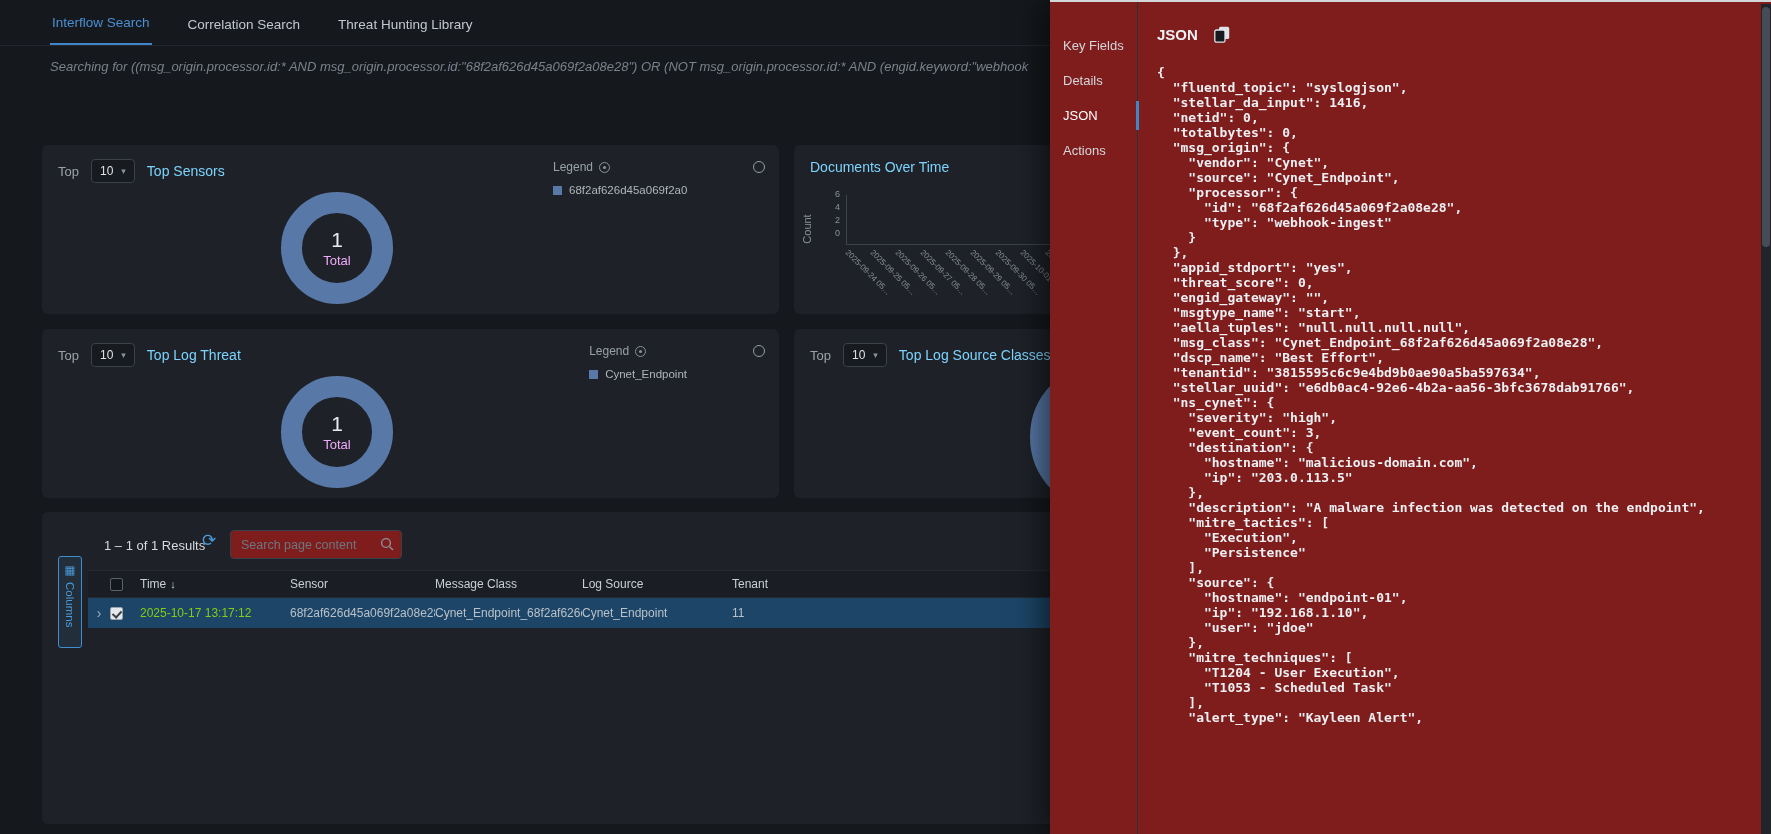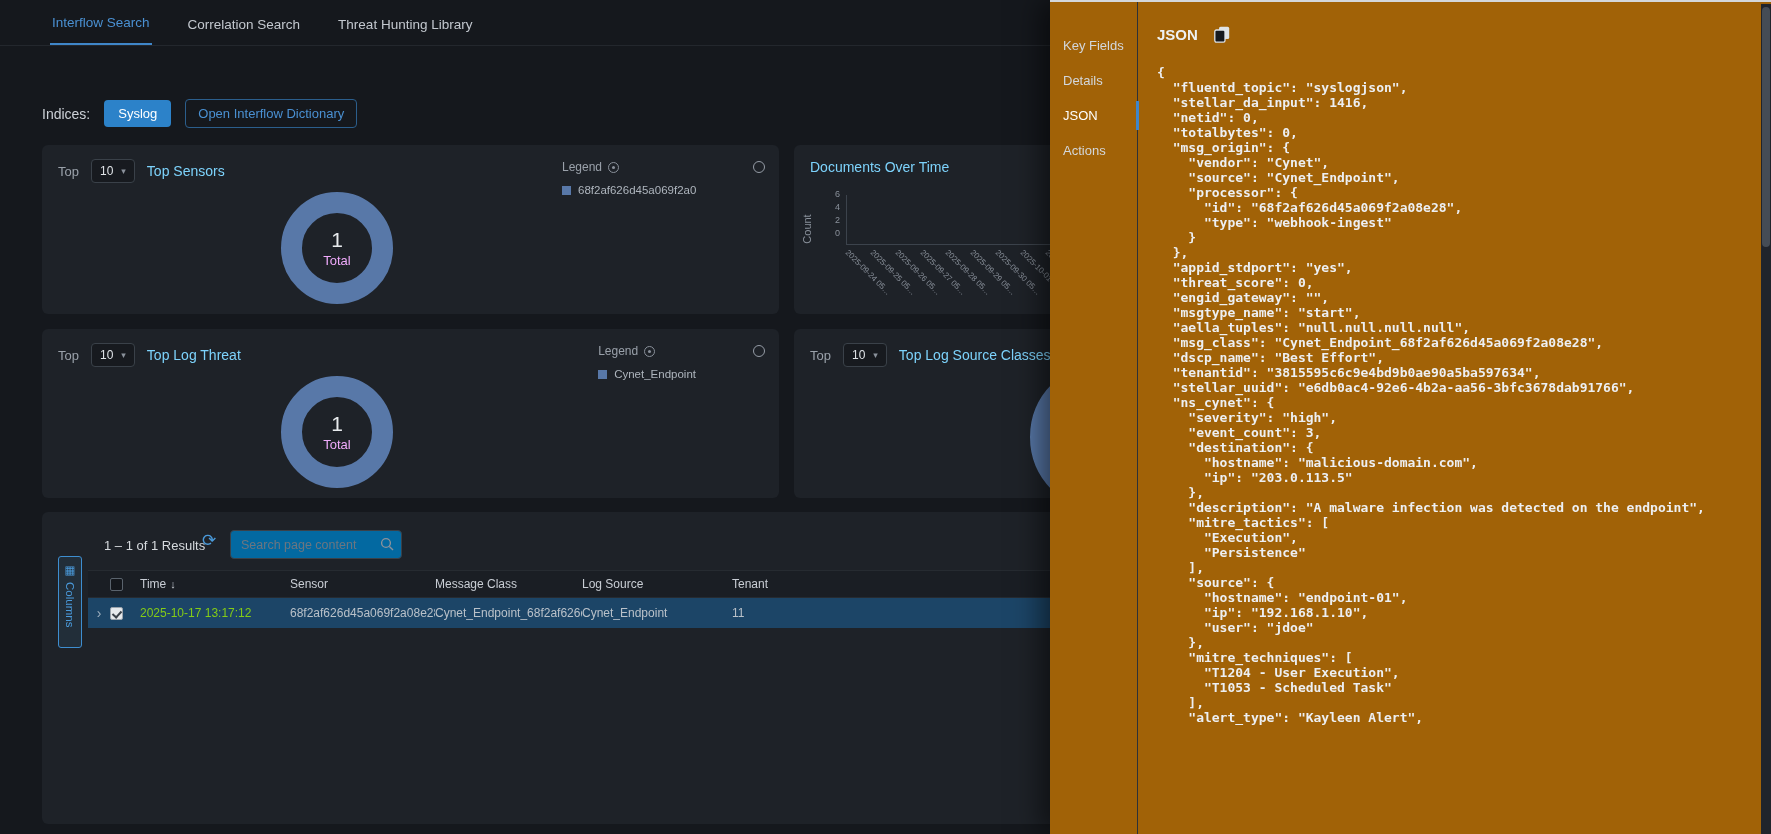--- a/index.html
+++ b/index.html
@@ -48,21 +48,21 @@
   .donut-wrap { position:absolute; left:239px; top:47px; width:112px; height:112px; }
   .donut { position:absolute; inset:0; border-radius:50%; border:21px solid #5878a8; cursor:pointer; }
   .donut-center { position:absolute; inset:0; display:flex; flex-direction:column;
     align-items:center; justify-content:center; }
   .donut-value { color:#e8ebee; font-size:21px; }
   .donut-caption { color:#f0abfc; font-size:13px; margin-top:1px; }
   .donut-partial { position:absolute; left:236px; top:33px; width:150px; height:150px;
     border-radius:50%; border:26px solid #5878a8; cursor:pointer; }
 
   
-  .legend { position:absolute; top:15px; right:83px; }
+  .legend { position:absolute; top:15px; right:92px; }
   .legend-head { display:flex; align-items:center; gap:6px; color:#9aa1aa; font-size:12px; }
   .legend-dot { width:11px; height:11px; border:1px solid #8a919b; border-radius:50%;
     display:inline-flex; align-items:center; justify-content:center; cursor:pointer; }
   .legend-dot::after { content:""; width:3px; height:3px; border-radius:50%; background:#8a919b; }
   .legend-item { margin-top:10px; display:flex; align-items:center; gap:7px; }
   .legend-swatch { width:9px; height:9px; background:#5878a8; flex:none; }
   .legend-label { color:#aeb5bd; font-size:11.5px; max-width:118px; overflow:hidden;
     white-space:nowrap; }
   .panel-opt { position:absolute; top:16px; right:14px; width:12px; height:12px;
     border:1.5px solid #959ca6; border-radius:50%; cursor:pointer; }
@@ -79,21 +79,21 @@
 
   
   .columns-btn { position:absolute; left:16px; top:44px; width:24px; height:92px;
     border:1px solid #3e8ed0; border-radius:3px; background:rgba(74,154,219,0.10);
     color:#4a9adb; writing-mode:vertical-rl; font-size:11.5px; display:flex;
     align-items:center; padding-top:6px; gap:5px; cursor:pointer; }
   .count-text { position:absolute; left:62px; top:26px; color:#d6dade; font-size:13px; }
   .refresh { position:absolute; left:160px; top:20px; color:#4a9ada; font-size:17px;
     cursor:pointer; line-height:1; }
   .search-box { position:absolute; left:188px; top:18px; width:172px; height:29px; }
-  .search-box input { width:100%; height:100%; background:#0369a1;
+  .search-box input { width:100%; height:100%; background:#7f1d1d;
     border:1px solid #3a4149; border-radius:4px; color:#cfd4da; font-size:12.5px;
     padding:0 28px 0 10px; font-family:inherit; outline:none; }
   .search-box input::placeholder { color:#6d7680; }
   .search-icon { position:absolute; right:8px; top:7px; }
 
   .tgrid { display:grid; grid-template-columns:22px 30px 150px 145px 147px 150px 1fr;
     align-items:center; }
   .thead { position:absolute; left:46px; right:0; top:58px; height:28px;
     background:#1a1e24; border-top:1px solid #262b31; border-bottom:1px solid #262b31;
     color:#c9ced5; font-size:12px; }
@@ -104,21 +104,21 @@
   .chev { color:#9fb0bf; font-size:14px; text-align:center; cursor:pointer; }
   .cbx { width:13px; height:13px; border:1px solid #5a636d; border-radius:2px;
     background:#14171c; cursor:pointer; }
   .cbx.checked { background:#e6e9ec; border-color:#9aa3ac; position:relative; }
   .cbx.checked::after { content:""; position:absolute; left:3px; top:1px; width:4px;
     height:7px; border:solid #3a4149; border-width:0 2px 2px 0; transform:rotate(42deg); }
   .sort-ic { color:#c9ced5; font-size:11px; margin-left:4px; }
 
   
   .flyout { position:absolute; left:1050px; top:0; right:0; bottom:0;
-    background:#a16207; border-top:2px solid #d4d7da;
+    background:#7f1d1d; border-top:2px solid #d4d7da;
     box-shadow:-10px 0 26px rgba(0,0,0,0.5); z-index:10; }
   .fnav { position:absolute; left:0; top:0; bottom:0; width:88px;
     border-right:1px solid #2c3138; padding-top:26px; }
   .fnav-item { position:relative; padding:10px 13px; font-size:13px; color:#d3d7dc;
     cursor:pointer; }
   .fnav-item.active { color:#ffffff; }
   .fnav-item.active::after { content:""; position:absolute; right:-2px; top:3px;
     bottom:3px; width:3px; background:#3f86c9; }
   .fcontent { position:absolute; left:89px; right:12px; top:0; bottom:0;
     overflow:hidden; padding:24px 0 0 18px; }
@@ -136,26 +136,22 @@
 <body>
 
 <div class="app">
 
   <div class="tabbar">
     <div class="tab active">Interflow Search</div>
     <div class="tab">Correlation Search</div>
     <div class="tab">Threat Hunting Library</div>
   </div>
 
-
-  <div class="indices-row">
-    <span class="indices-label">Indices:</span>
-    <button class="chip-btn">Syslog</button>
-    <button class="ghost-btn">Open Interflow Dictionary</button>
-  </div>
+  <div class="searchline">Searching for ((msg_origin.processor.id:* AND msg_origin.processor.id:"68f2af626d45a069f2a08e28") OR (NOT msg_origin.processor.id:* AND (engid.keyword:"webhook</div>
+
 
   <section class="panel p-sensors">
     <div class="panel-head">
       <span class="top-label">Top</span>
       <span class="select">
         <span>10</span>
         <span class="caret">▾</span>
       </span>
       <span class="panel-title">Top Sensors</span>
     </div>

